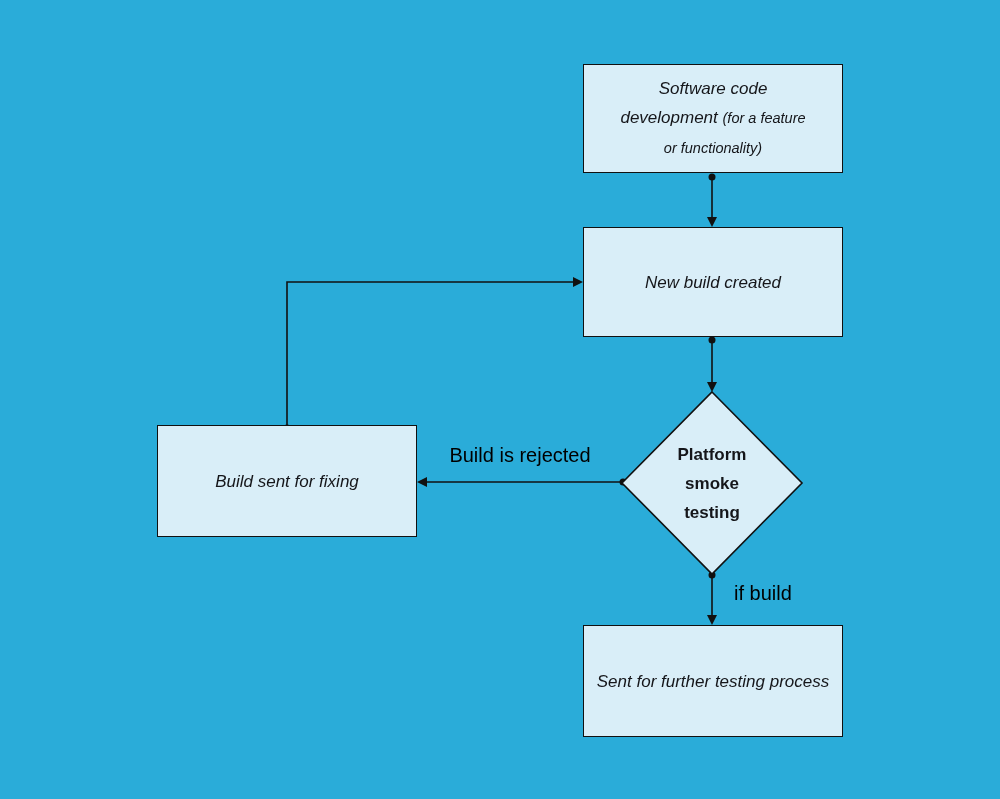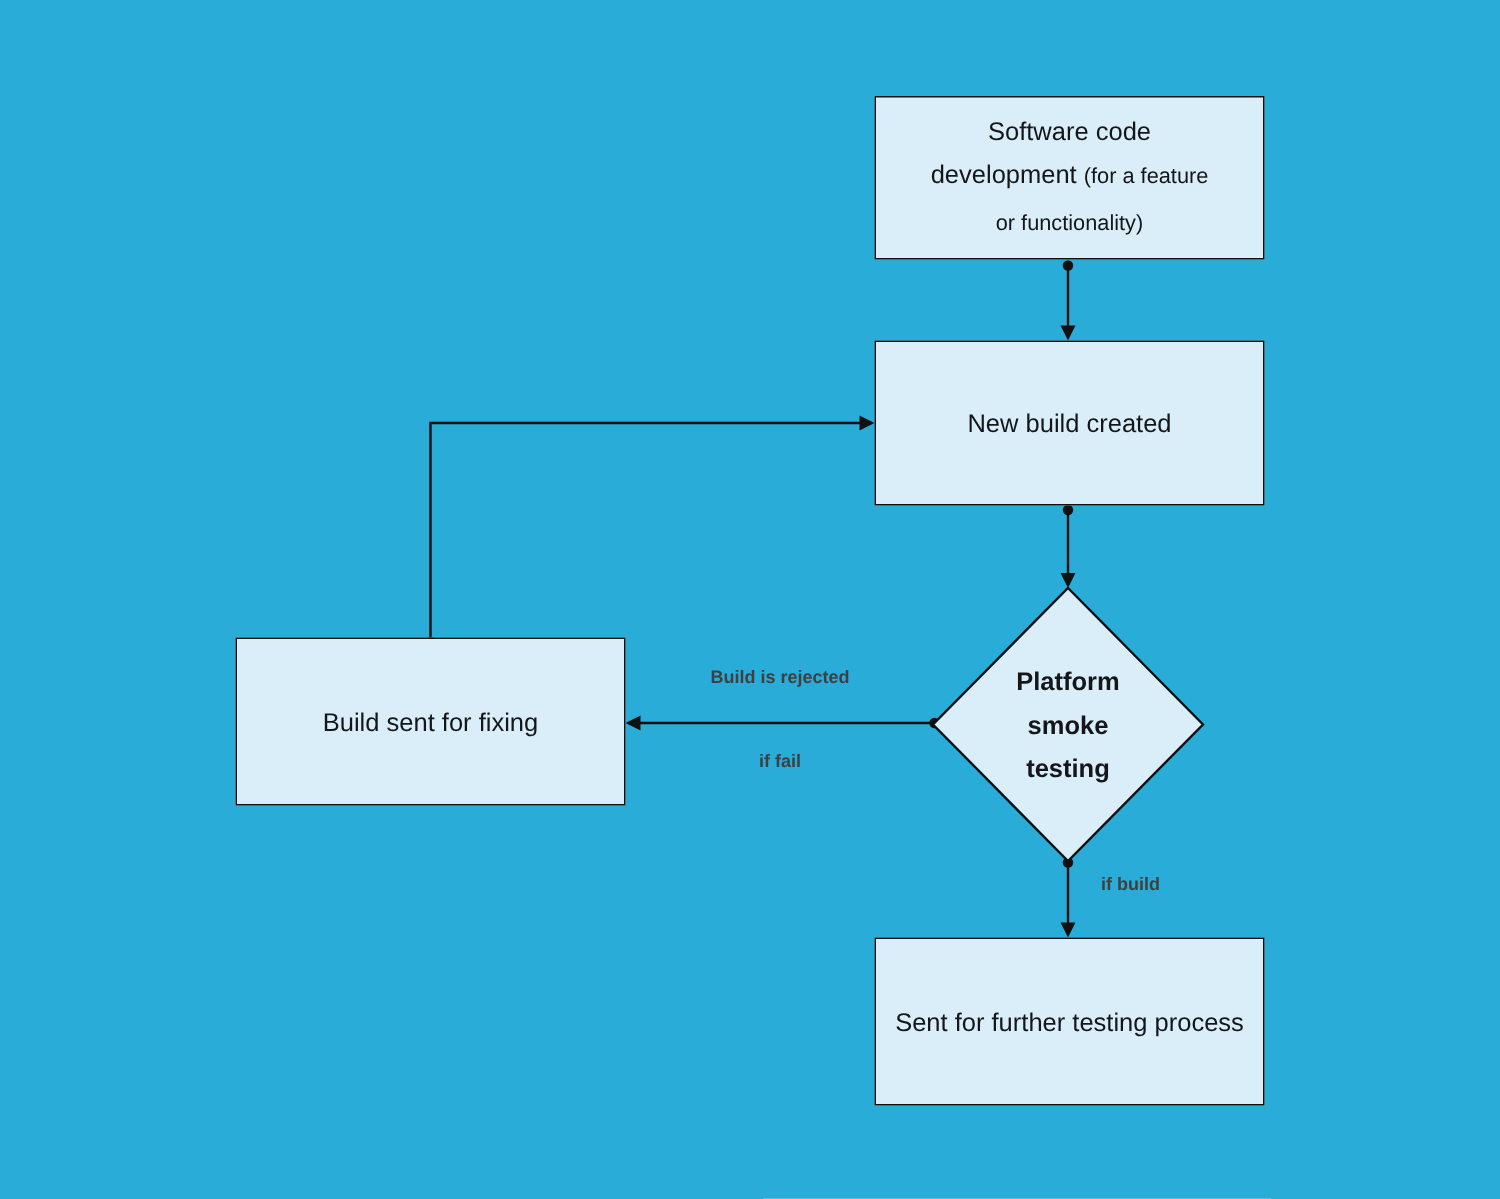--- a/index.html
+++ b/index.html
@@ -46,20 +46,21 @@
     position:absolute;
     background:var(--node-fill);
     border:1.6px solid var(--stroke);
     color:var(--text);
     display:flex;
     align-items:center;
     justify-content:flex-end;
     text-align:center;
     font-size:17px;
     line-height:29px;
+    font-style:italic;
   }
   .node .inner{
     width:100%;
   }
   .node-software .inner{
     width:200px;
     margin:0 auto;
   }
   .node-software .note{
     font-size:14.5px;
@@ -73,23 +74,23 @@
     display:flex;
     align-items:center;
     justify-content:center;
   }
   .diamond-label .inner{
     width:100px;
     font-weight:bold;
   }
   .edge-label{
     position:absolute;
-    color:#404040;
-    font-weight:700;
-    font-size:12px;
+    color:#000000;
+    font-weight:400;
+    font-size:20px;
     text-align:center;
   }
 </style>
 </head>
 <body>
 
 <div class="canvas">
 
   <svg class="connectors" viewBox="0 0 1000 799" xmlns="http://www.w3.org/2000/svg">
 
@@ -143,17 +144,16 @@
   <div class="node" style="left:157px;top:425px;width:260px;height:112px;">
     <div class="inner">Build sent for fixing</div>
   </div>
 
   <div class="node" style="left:583px;top:625px;width:260px;height:112px;">
     <div class="inner" style="width:250px;margin:0 auto;">Sent for further testing process</div>
   </div>
 
   <div class="edge-label" style="left:430px;top:444px;width:180px;">Build is rejected</div>
 
-  <div class="edge-label" style="left:430px;top:500px;width:180px;">if fail</div>
 
   <div class="edge-label" style="left:734px;top:582px;width:90px;text-align:left;">if build</div>
 
 </div>
 
 </body></html>

